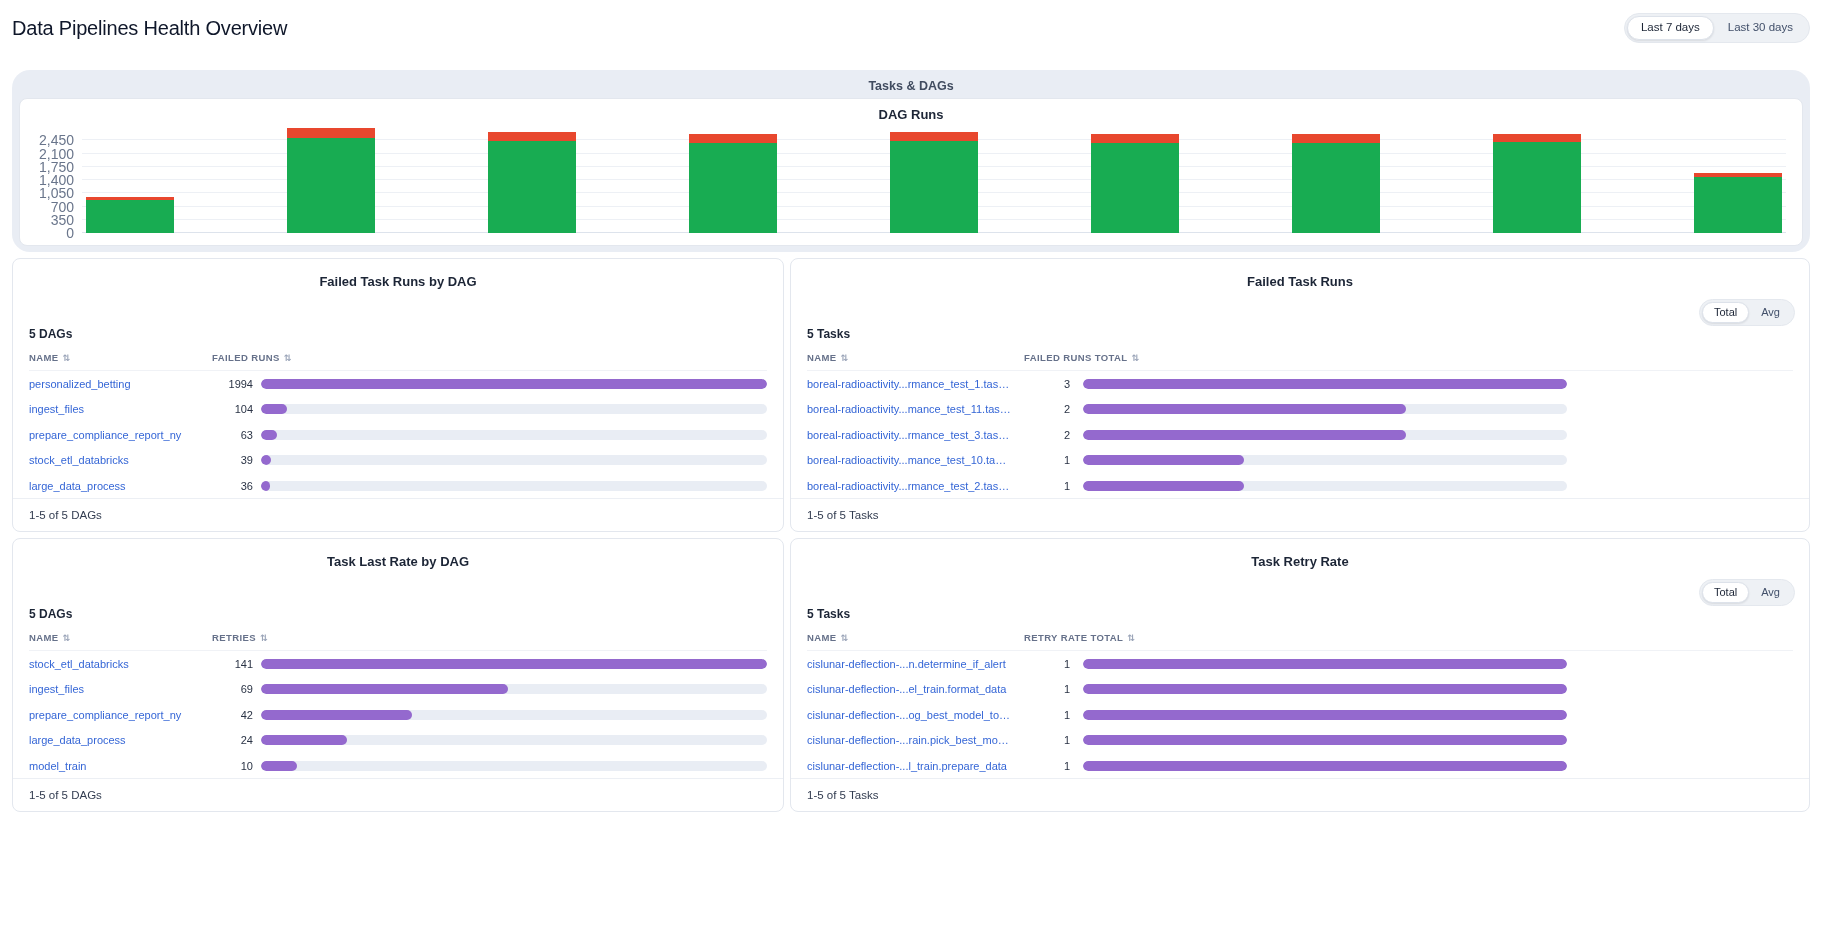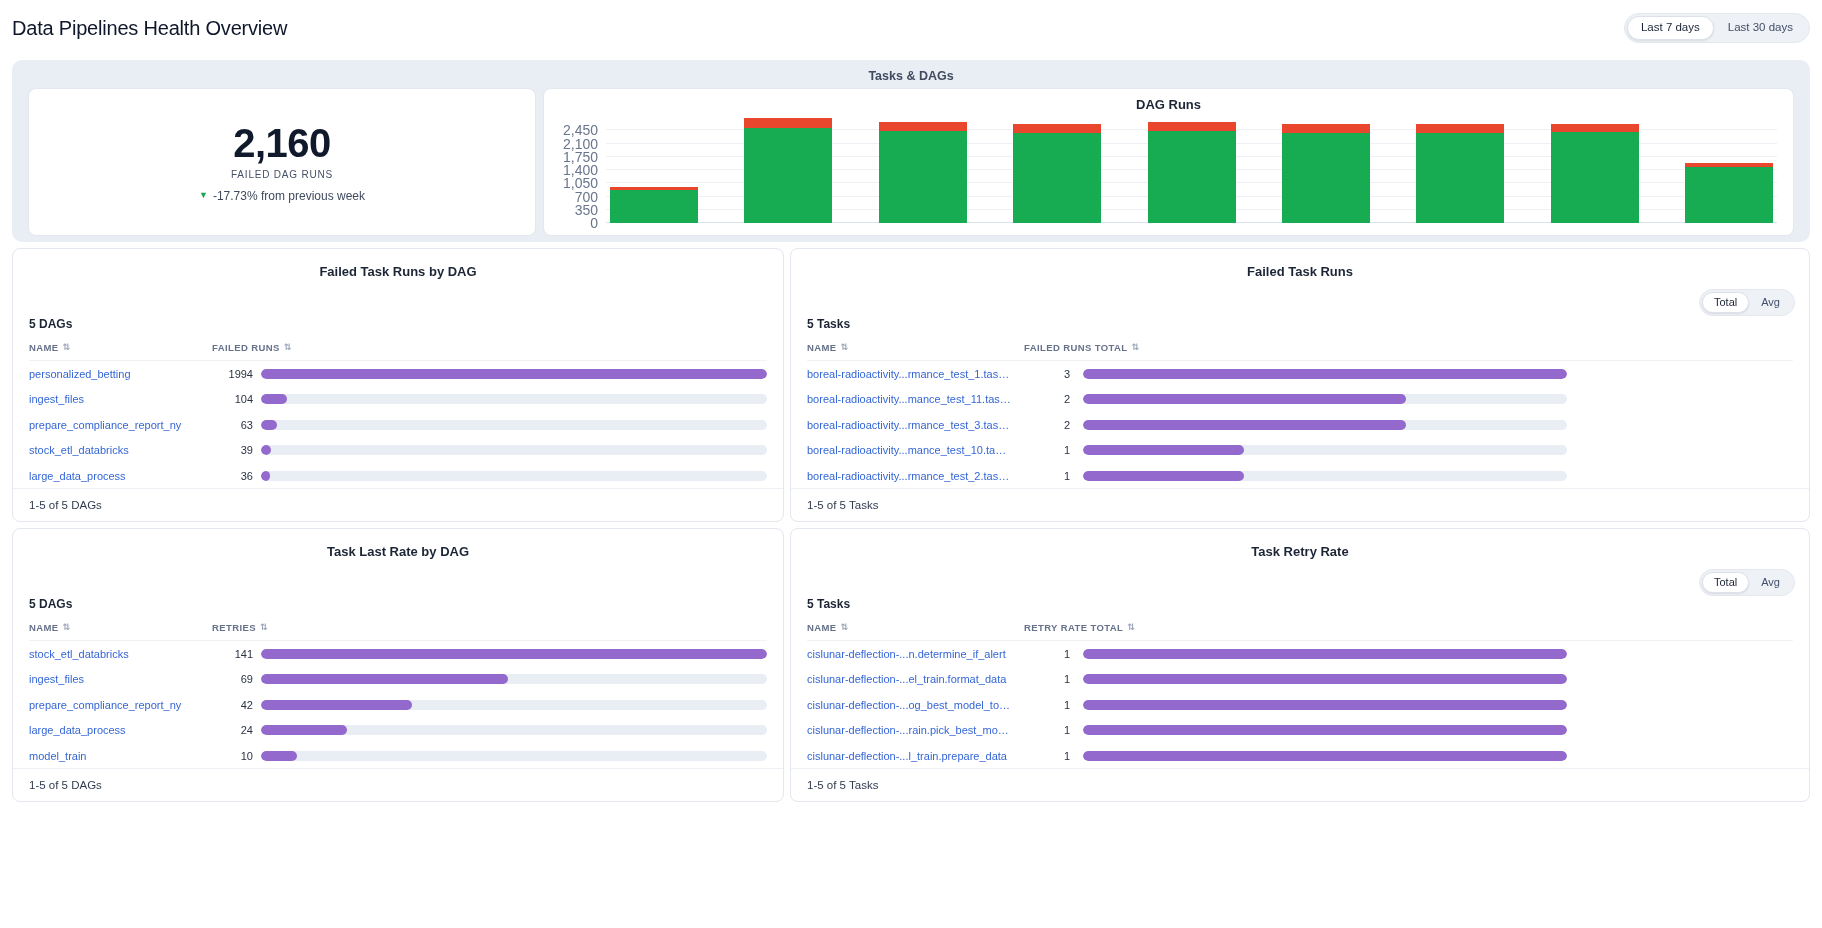--- a/index.html
+++ b/index.html
@@ -4,21 +4,21 @@
 <style>
   *{box-sizing:border-box;margin:0;padding:0}
   html,body{width:1822px;height:928px;background:#fff;font-family:"Liberation Sans","DejaVu Sans",sans-serif;color:#1c2536;overflow:hidden}
   .page{padding:10px 12px}
   .header{display:flex;justify-content:space-between;align-items:center;height:36px}
   .page-title{font-size:20px;font-weight:400;color:#0f172a;letter-spacing:-0.2px}
   .toggle-group{display:inline-flex;align-items:flex-end;background:#eef1f5;border:1px solid #e4e8ee;border-radius:15px;padding:2px}
   .toggle-btn{border:1px solid transparent;background:transparent;font-family:inherit;font-size:11.5px;color:#42506a;padding:4px 13px;border-radius:12px;cursor:pointer;white-space:nowrap;line-height:1.2}
   .toggle-btn.selected{background:#fff;border-color:#dde2ea;box-shadow:0 1px 2px rgba(16,24,40,.10);color:#1c2536}
   .toggle-btn.small{padding:3px 11px;font-size:11px}
-  .section{margin-top:14px;background:var(--panel);border-radius:10px;padding:4px 16px 6px}
+  .section{margin-top:24px;background:var(--panel);border-radius:18px;padding:4px 7px 6px}
   .section-title{text-align:center;font-size:12.5px;font-weight:600;color:#404b5f;line-height:24px}
   .section-cards{display:flex;gap:7px}
   .card{background:#fff;border:1px solid #e3e7ee;border-radius:8px}
   .stat-card{width:508px;height:148px;display:flex;flex-direction:column;align-items:center;justify-content:center}
   .stat-value{font-size:40px;font-weight:700;letter-spacing:-0.5px;color:#111a2c;line-height:1.05}
   .stat-label{margin-top:5px;font-size:10px;letter-spacing:.8px;color:#475069}
   .stat-delta{margin-top:9px;font-size:12px;color:#3f4a5e;display:flex;align-items:center;gap:5px}
   .delta-arrow{color:var(--green);font-size:9px;line-height:1}
   .chart-card{flex:1;height:148px;padding:8px 16px 10px}
   .chart-title{text-align:center;font-size:13px;font-weight:700}
@@ -35,21 +35,21 @@
   .row-cards{display:flex;gap:6px;margin-top:6px}
   .data-card{position:relative;height:274px;padding:0 16px}
   .data-card.left{width:772px;flex:none}
   .data-card.right{flex:1}
   .data-card .card-title{text-align:center;font-size:13px;font-weight:700;padding-top:15px}
   .card-toggle{position:absolute;top:40px;right:14px}
   .count-label{margin-top:38px;font-size:12px;font-weight:700;color:#1c2536}
   .thead{display:grid;align-items:center;margin-top:11px;padding-bottom:7px;border-bottom:1px solid #f0f2f6}
   .head-left{grid-template-columns:170px 1fr;column-gap:13px}
   .head-right{grid-template-columns:204px 1fr;column-gap:13px}
-  .th{display:flex;align-items:flex-start;gap:4px;font-size:9.5px;font-weight:600;letter-spacing:.4px;color:#66718a;text-transform:uppercase;cursor:pointer}
+  .th{display:flex;align-items:flex-end;gap:4px;font-size:9.5px;font-weight:600;letter-spacing:.4px;color:#66718a;text-transform:uppercase;cursor:pointer}
   .sort-icon{font-size:9px;color:#9aa4b8}
   .trow{display:grid;align-items:center;height:25.5px}
   .cols-left{grid-template-columns:170px 46px 1fr;column-gap:8px}
   .cols-right{grid-template-columns:204px 46px 484px;column-gap:13px}
   .row-link{font-size:11px;color:var(--link);text-decoration:none;white-space:nowrap;overflow:hidden;text-overflow:ellipsis;cursor:pointer}
   .row-value{font-size:11px;text-align:right;color:#2a3345}
   .bar-track{height:10px;border-radius:5px;background:var(--track);overflow:hidden}
   .bar-fill{height:100%;border-radius:5px;background:var(--purple)}
   .card-footer{position:absolute;left:0;right:0;bottom:0;border-top:1px solid #eceff4;padding:10px 16px;font-size:11.5px;color:#323c50}
 </style>
@@ -63,28 +63,20 @@
     <div class="toggle-group" id="time-toggle">
         <button class="toggle-btn selected">Last 7 days</button>
         <button class="toggle-btn">Last 30 days</button>
       </div>
   </div>
 
   <div class="section">
     <div class="section-title">Tasks &amp; DAGs</div>
     <div class="section-cards">
 
-      <section class="card stat-card">
-        <div class="stat-value">2,160</div>
-        <div class="stat-label">FAILED DAG RUNS</div>
-        <div class="stat-delta">
-          <span class="delta-arrow">▼</span>
-          <span>-17.73% from previous week</span>
-        </div>
-      </section>
 
       <section class="card chart-card">
         <div class="chart-title">DAG Runs</div>
         <div class="chart">
           <div class="y-axis" id="y-axis">
               <div class="y-tick" style="bottom: 92.75px;">2,450</div>
               <div class="y-tick" style="bottom: 79.5px;">2,100</div>
               <div class="y-tick" style="bottom: 66.25px;">1,750</div>
               <div class="y-tick" style="bottom: 53px;">1,400</div>
               <div class="y-tick" style="bottom: 39.75px;">1,050</div>

